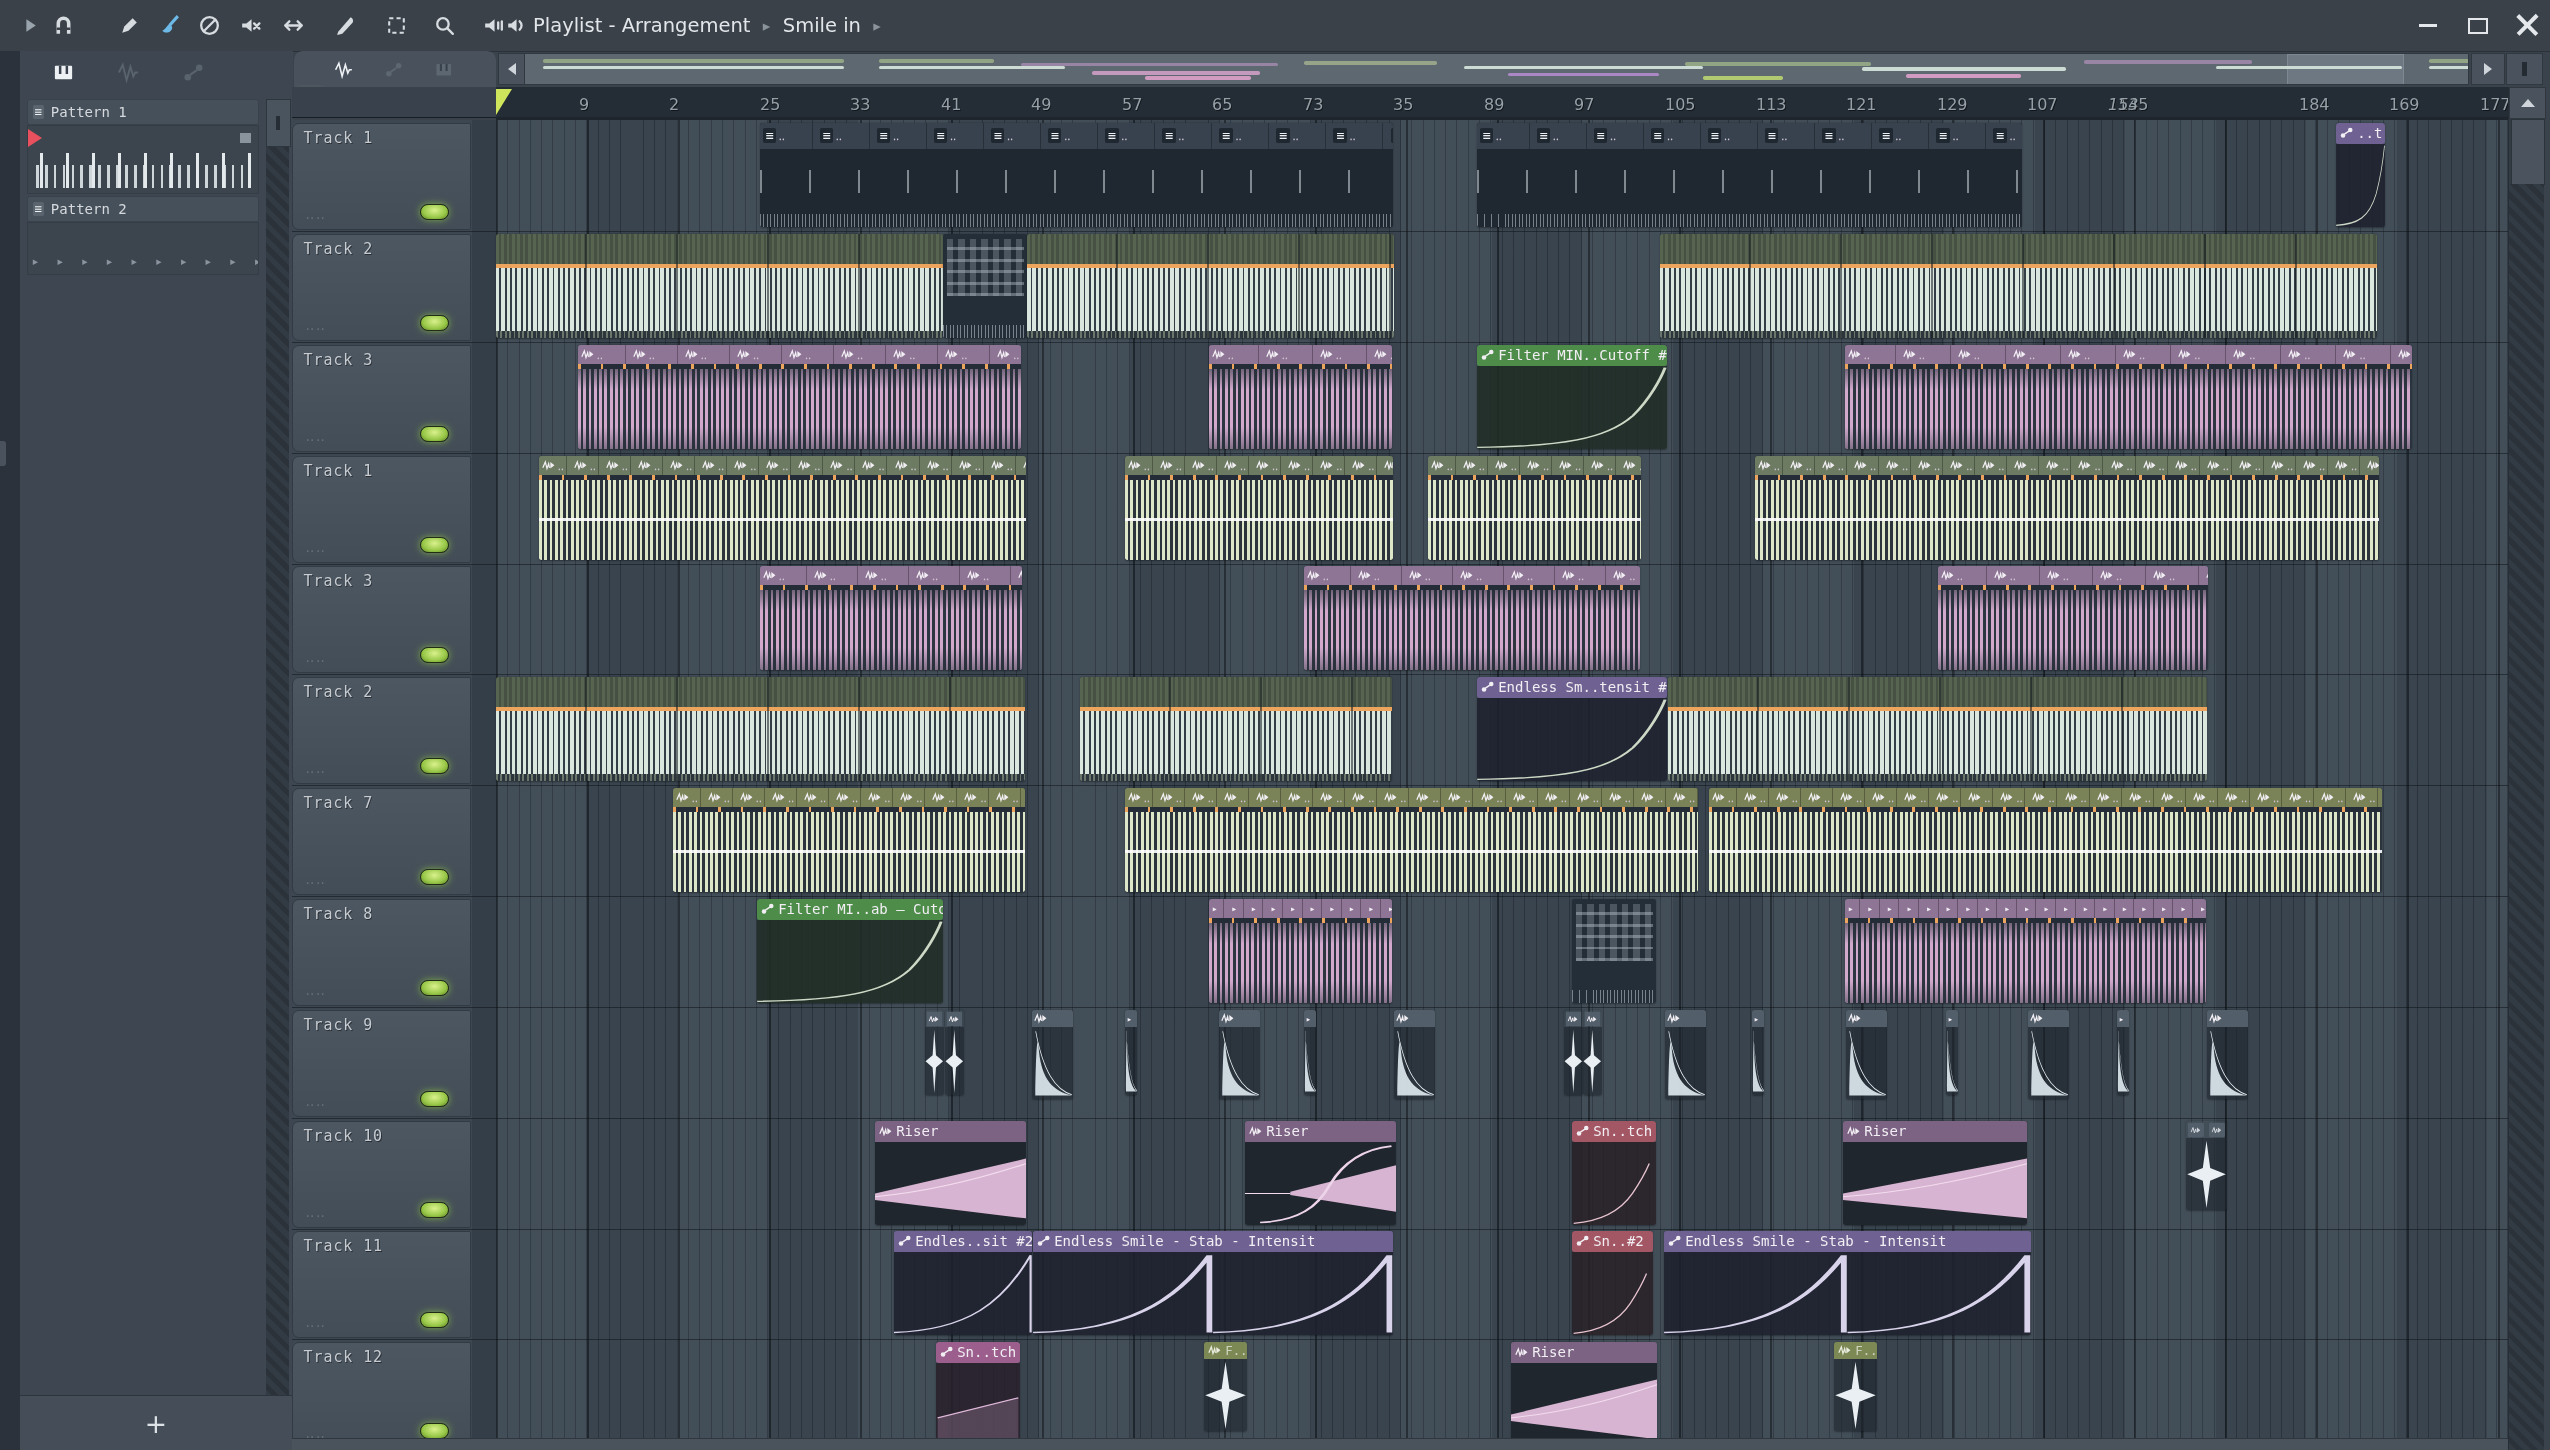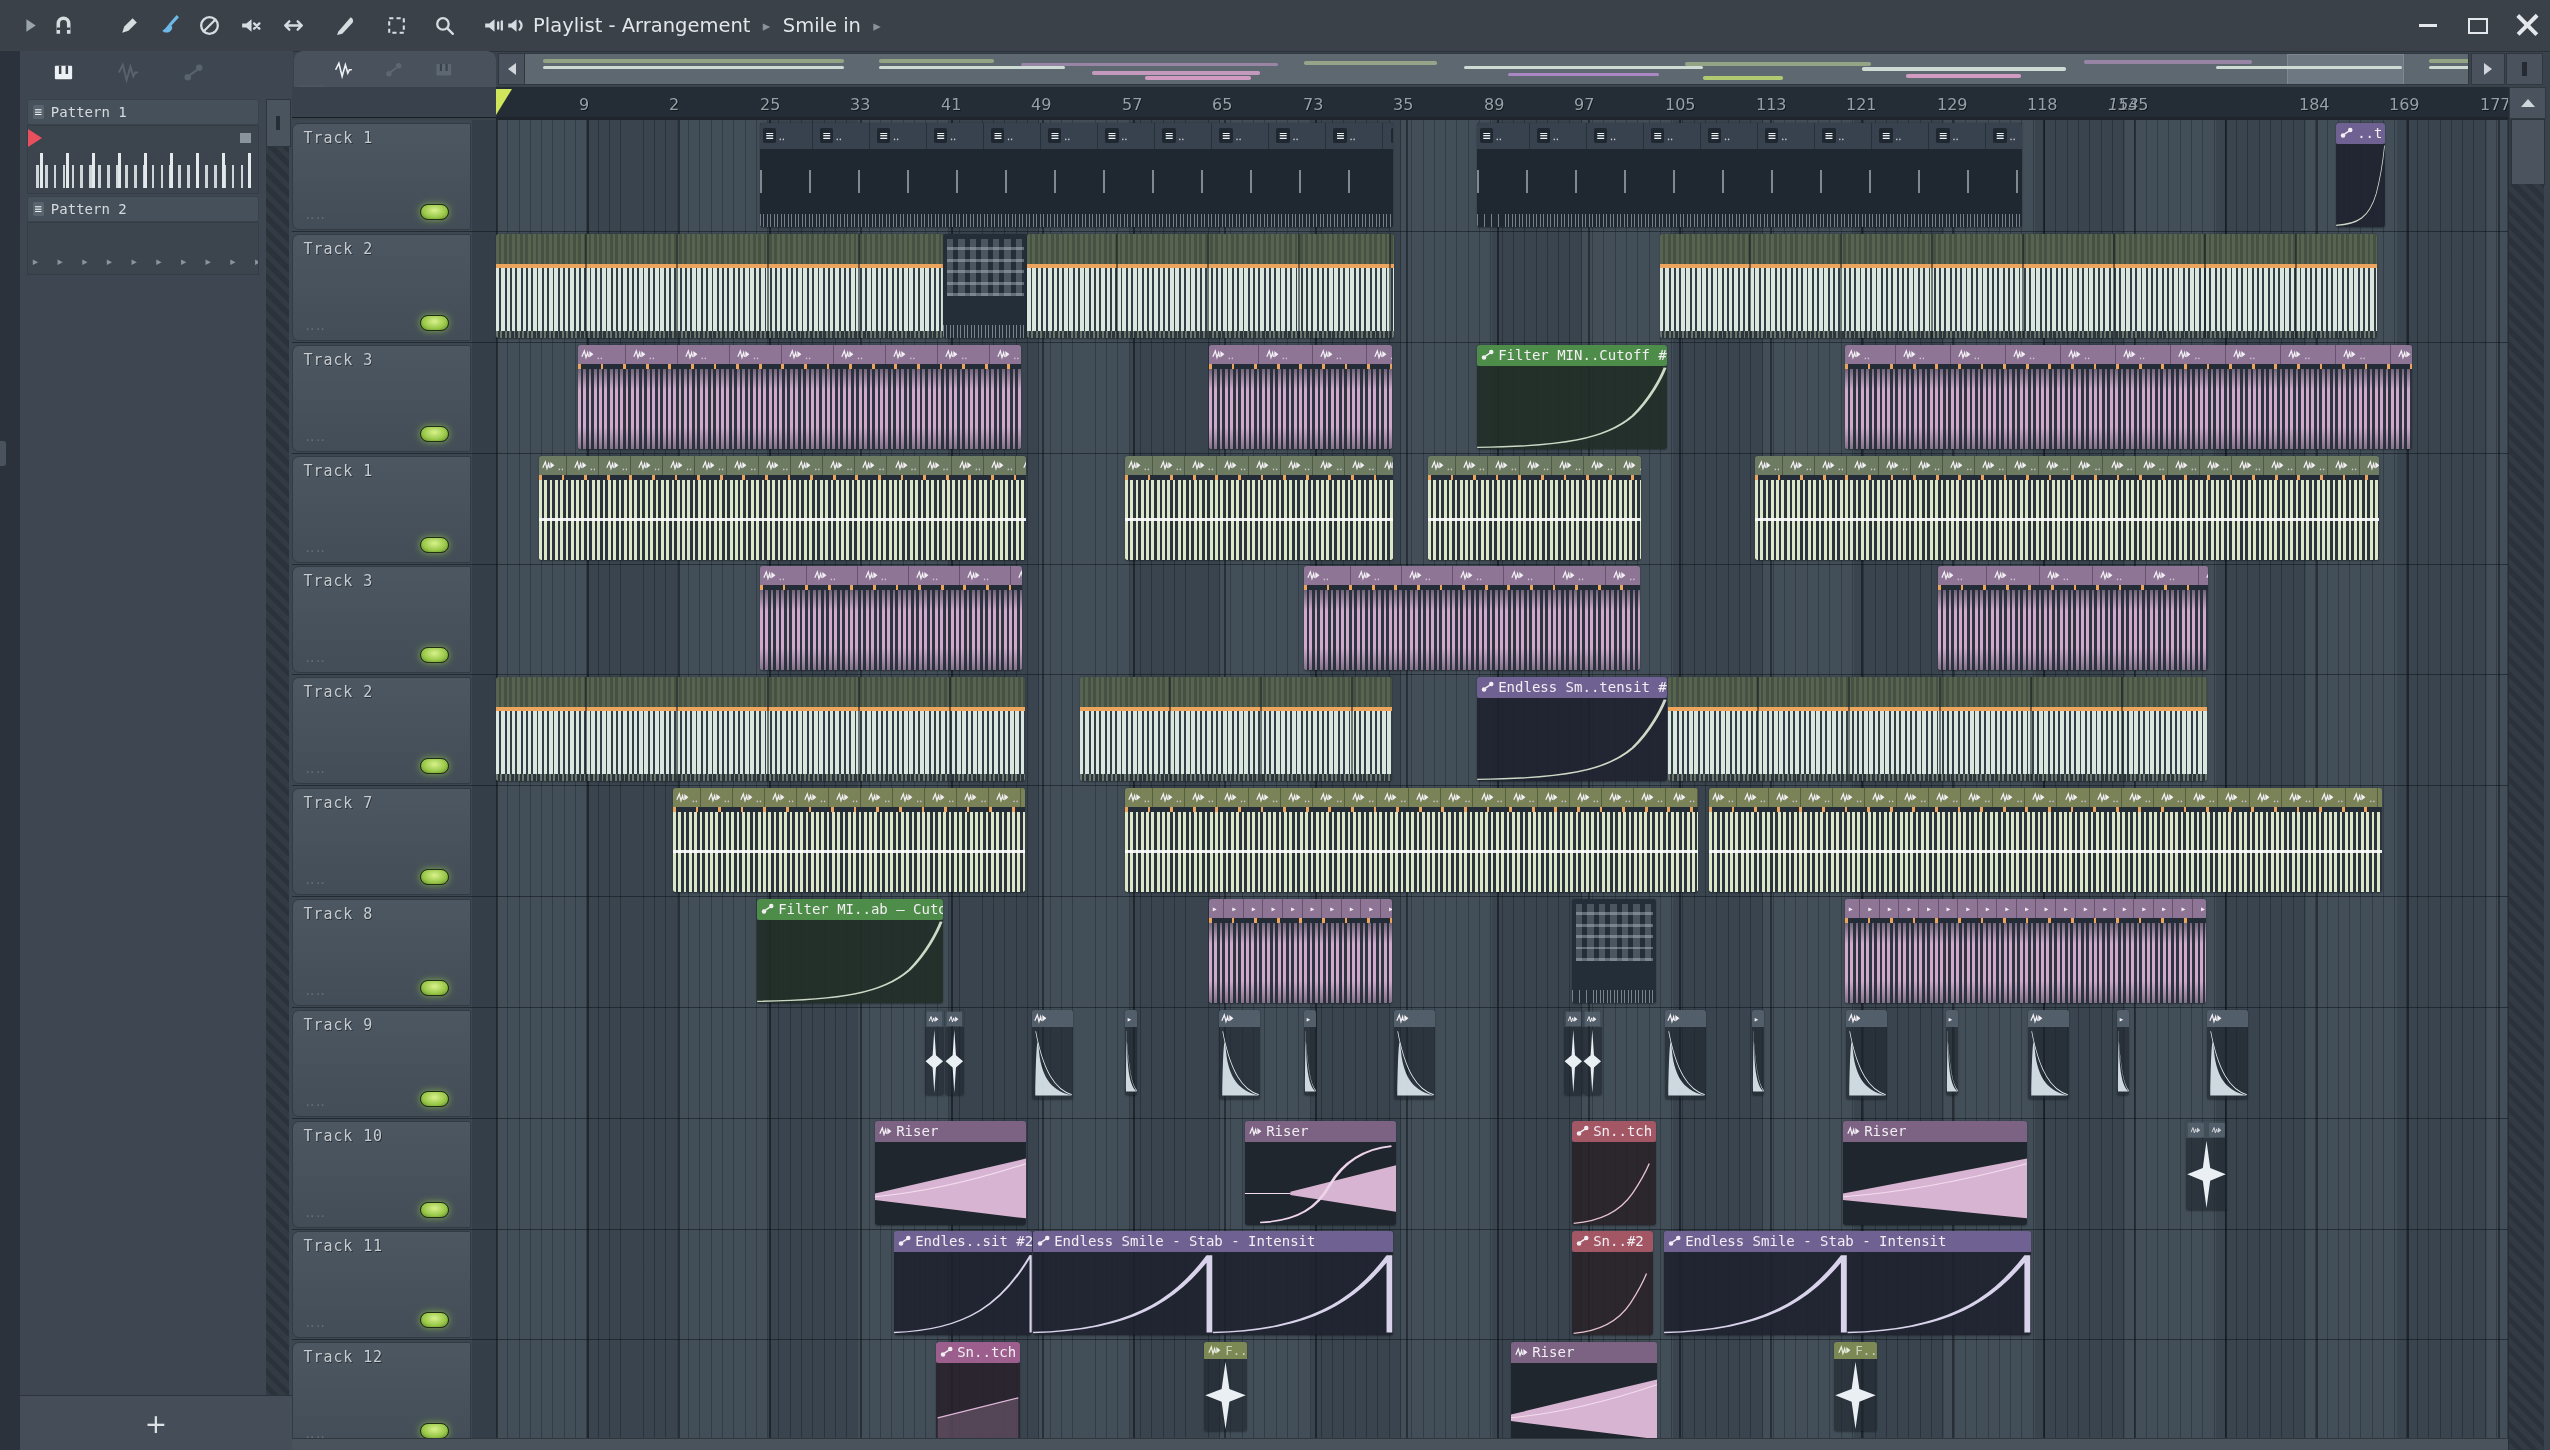--- a/index.html
+++ b/index.html
@@ -388,21 +388,21 @@
       <span class="tick-num" style="left: 626px;">57</span>
       <span class="tick-num" style="left: 716px;">65</span>
       <span class="tick-num" style="left: 807px;">73</span>
       <span class="tick-num" style="left: 897px;">35</span>
       <span class="tick-num" style="left: 988px;">89</span>
       <span class="tick-num" style="left: 1078px;">97</span>
       <span class="tick-num" style="left: 1169px;">105</span>
       <span class="tick-num" style="left: 1260px;">113</span>
       <span class="tick-num" style="left: 1350px;">121</span>
       <span class="tick-num" style="left: 1441px;">129</span>
-      <span class="tick-num" style="left: 1531px;">118</span>
+      <span class="tick-num" style="left: 1531px;">107</span>
       <span class="tick-num" style="left: 1622px;">145</span>
       <span class="tick-num" style="left: 1612px; font-style: italic;">153</span>
       <span class="tick-num" style="left: 1803px;">184</span>
       <span class="tick-num" style="left: 1893px;">169</span>
       <span class="tick-num" style="left: 1984px;">177</span>
     </div>
   <div id="understrip" class="abs"></div>
 
   <div id="headcol" class="abs"></div>
   <div id="gutter" class="abs"></div>

